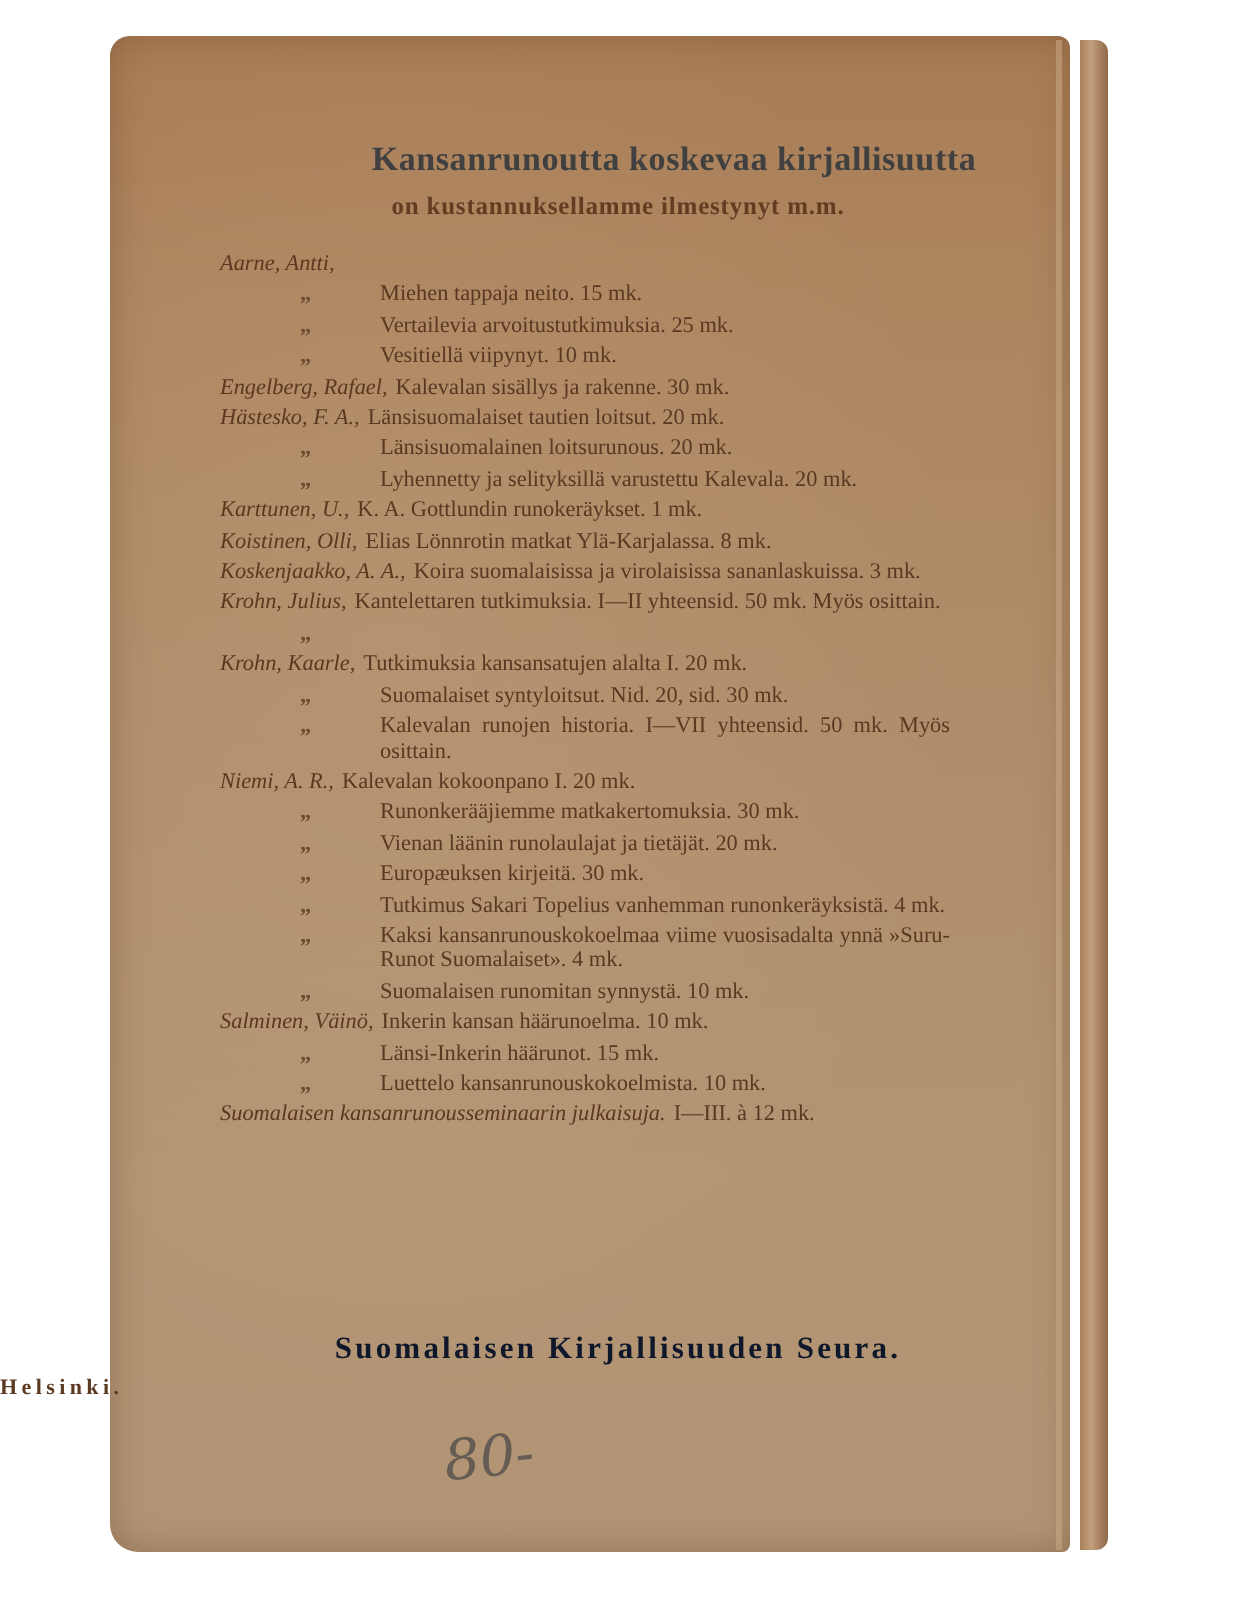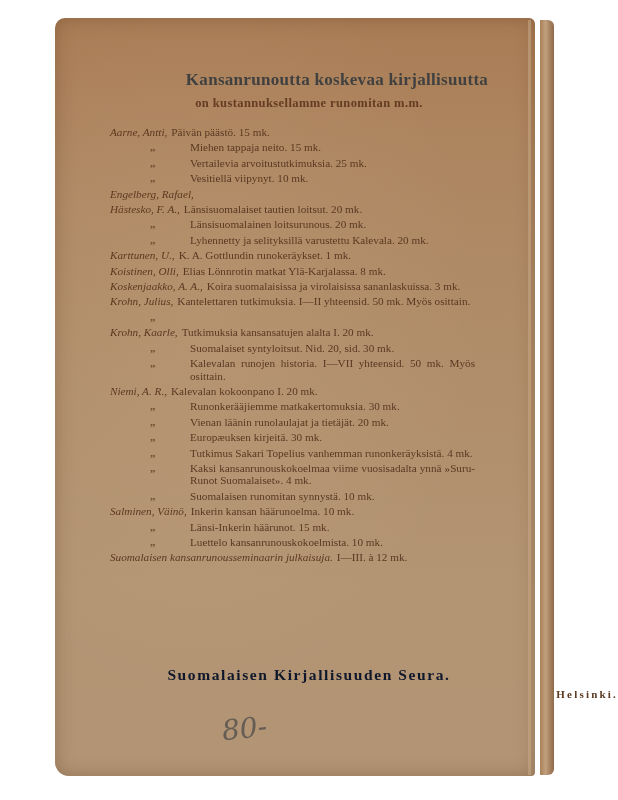--- a/index.html
+++ b/index.html
@@ -25,55 +25,55 @@
     .title { position: absolute; left: 0; width: 618px; text-align: center; top: 70px; font-size: 17px; font-weight: bold; letter-spacing: 0.3px; color: #404040; margin-left: 28px; }
     .subtitle { position: absolute; left: 0; width: 618px; text-align: center; top: 96px; font-size: 12.5px; font-weight: bold; letter-spacing: 0.4px; color: #633c22; }
     .list { position: absolute; left: 110px; top: 126px; width: 365px; font-size: 11.2px; line-height: 12.4px; color: #5a3822; }
     .entry { display: flex; margin-bottom: 3px; }
     .author { font-style: italic; font-weight: normal; white-space: nowrap; padding-right: 4px; color: #5c3820; }
     .works { flex: 1; }
     .work { text-align: justify; }
     .sub-work { display: flex; }
     .ditto { width: 80px; padding-left: 40px; box-sizing: border-box; font-weight: bold; color: #6b4a30; }
     .footer-pub { position: absolute; left: 0; width: 618px; text-align: center; top: 666px; font-size: 15.5px; letter-spacing: 1.6px; color: #0f172a; font-weight: bold; }
-    .footer-city { position: absolute; left: 0; width: 618px; text-align: right; top: 688px; font-size: 11px; letter-spacing: 2.2px; color: #5c3a22; font-weight: bold; }
+    .footer-city { position: absolute; left: 0; width: 618px; text-align: left; top: 688px; font-size: 11px; letter-spacing: 2.2px; color: #5c3a22; font-weight: bold; }
     .handwritten { position: absolute; left: 222px; top: 712px; font-family: "DejaVu Serif", serif; font-style: italic; font-size: 28px; color: #4c4a4a; transform: rotate(-6deg); opacity: 0.75; }
   </style>
 </head>
 <body>
 
 <div class="cover"></div>
 <div class="spine-line"></div>
 <div class="spine"></div>
 
 <div class="content">
   <div class="title">Kansanrunoutta koskevaa kirjallisuutta</div>
-  <div class="subtitle">on kustannuksellamme runomitan m.m.</div>
+  <div class="subtitle">on kustannuksellamme ilmestynyt m.m.</div>
 
   <div class="list" id="book-list">
       <div class="entry">
         <span class="author">Aarne, Antti,</span>
-        <div class="works">
-          <div class="work">Päivän päästö. 15 mk.</div>
-        </div>
       </div>
       <div class="entry sub-work">
         <span class="ditto">„</span>
         <span class="work works">Miehen tappaja neito. 15 mk.</span>
       </div>
       <div class="entry sub-work">
         <span class="ditto">„</span>
         <span class="work works">Vertailevia arvoitustutkimuksia. 25 mk.</span>
       </div>
       <div class="entry sub-work">
         <span class="ditto">„</span>
         <span class="work works">Vesitiellä viipynyt. 10 mk.</span>
       </div>
       <div class="entry">
         <span class="author">Engelberg, Rafael,</span>
+        <div class="works">
+          <div class="work">Kalevalan sisällys ja rakenne. 30 mk.</div>
+        </div>
       </div>
       <div class="entry">
         <span class="author">Hästesko, F. A.,</span>
         <div class="works">
           <div class="work">Länsisuomalaiset tautien loitsut. 20 mk.</div>
         </div>
       </div>
       <div class="entry sub-work">
         <span class="ditto">„</span>
         <span class="work works">Länsisuomalainen loitsurunous. 20 mk.</span>

